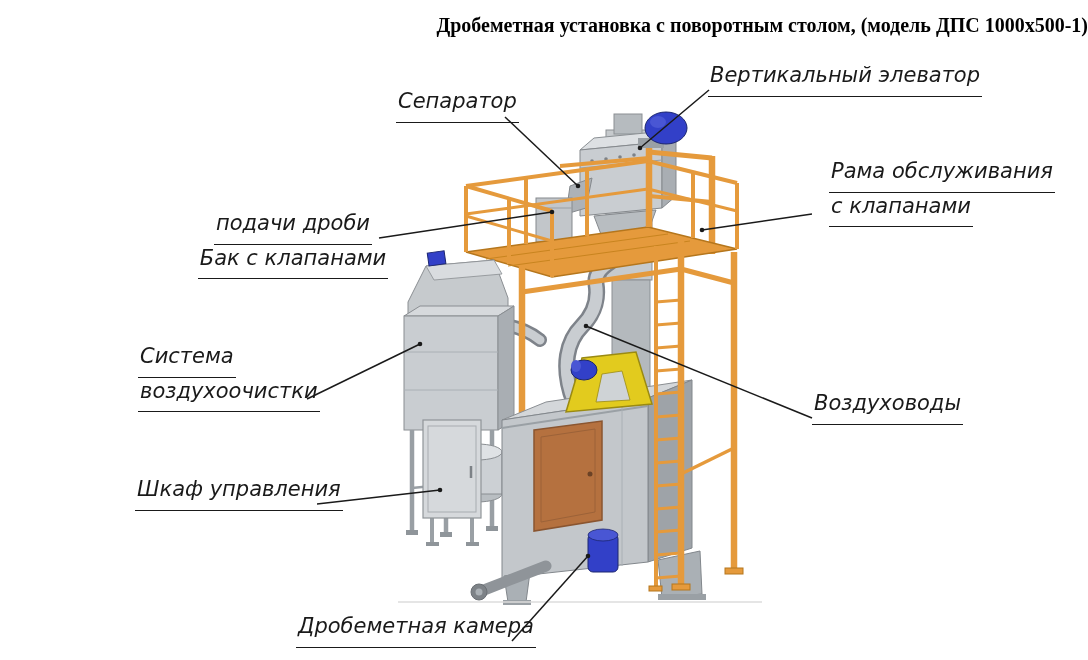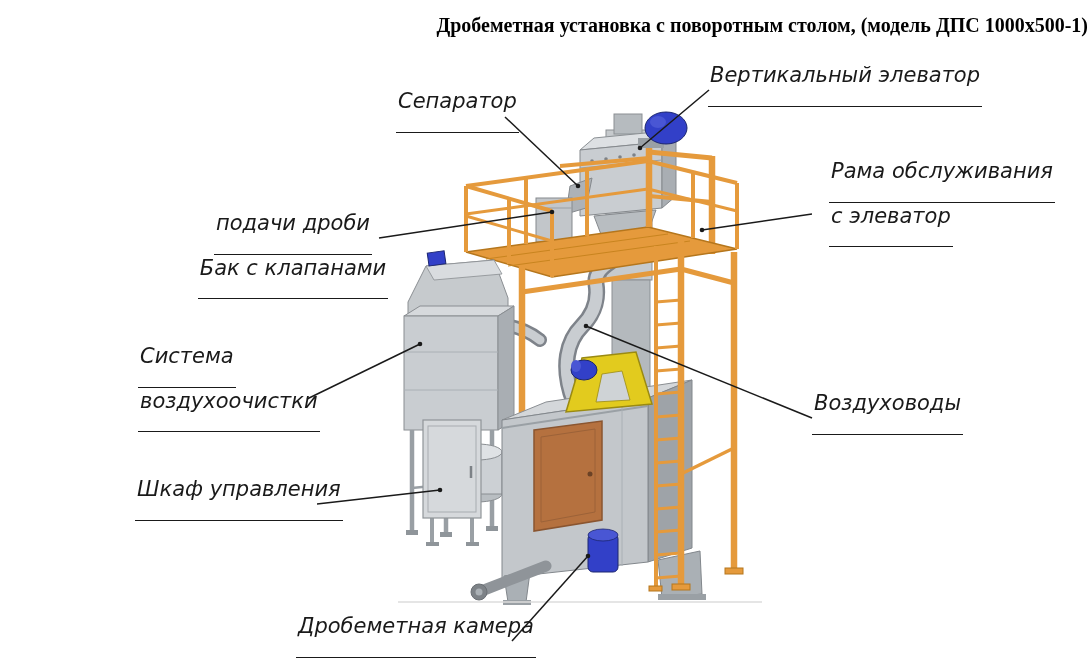--- a/index.html
+++ b/index.html
@@ -3,21 +3,21 @@
 <meta charset="utf-8">
 <style>
   html,body{margin:0;padding:0;background:#fff;}
   body{width:1088px;height:660px;overflow:hidden;font-family:"Liberation Sans",sans-serif;}
   .stage{position:relative;width:1088px;height:660px;background:#fff;}
   .scene{position:absolute;left:0;top:0;}
   .title{position:absolute;top:14px;left:0;width:100%;text-align:right;
          font-family:"Liberation Serif",serif;font-weight:bold;font-size:20px;color:#000;}
   .callout{position:absolute;font-family:"DejaVu Sans",sans-serif;font-style:italic;
            font-size:21px;line-height:1.32;color:var(--line-black,#1a1a1a);white-space:nowrap;}
-  .callout .ln{display:inline-block;border-bottom:1.5px solid var(--line-black,#1a1a1a);padding:0 2px 16px;}
+  .callout .ln{display:inline-block;border-bottom:1.5px solid var(--line-black,#1a1a1a);padding:0 2px 6px;}
   .center{text-align:center;}
   #lbl-separator{left:396px;top:88px;text-align:center;}
   #lbl-elevator{left:708px;top:62px;}
   #lbl-frame{left:812px;top:158px;margin-left:17px;}
   #lbl-tank{left:193px;top:210px;width:200px;}
   #lbl-air{left:138px;top:343px;}
   #lbl-ducts{left:812px;top:390px;}
   #lbl-cabinet{left:135px;top:476px;}
   #lbl-chamber{left:296px;top:613px;}
   .fo{stroke:var(--frame-orange,#e59a3c);}
@@ -222,21 +222,21 @@
   </svg>
 
   <div class="callout" id="lbl-separator">
     <span class="ln">Сепаратор</span>
   </div>
   <div class="callout" id="lbl-elevator">
     <span class="ln">Вертикальный элеватор</span>
   </div>
   <div class="callout" id="lbl-frame">
     <div><span class="ln">Рама обслуживания</span></div>
-    <div><span class="ln">с элеватор</span></div>
+    <div><span class="ln">с клапанами</span></div>
   </div>
   <div class="callout center" id="lbl-tank">
     <div><span class="ln">подачи дроби</span></div>
     <div><span class="ln">Бак с клапанами</span></div>
   </div>
   <div class="callout" id="lbl-air">
     <div><span class="ln">Система</span></div>
     <div><span class="ln">воздухоочистки</span></div>
   </div>
   <div class="callout" id="lbl-ducts">

